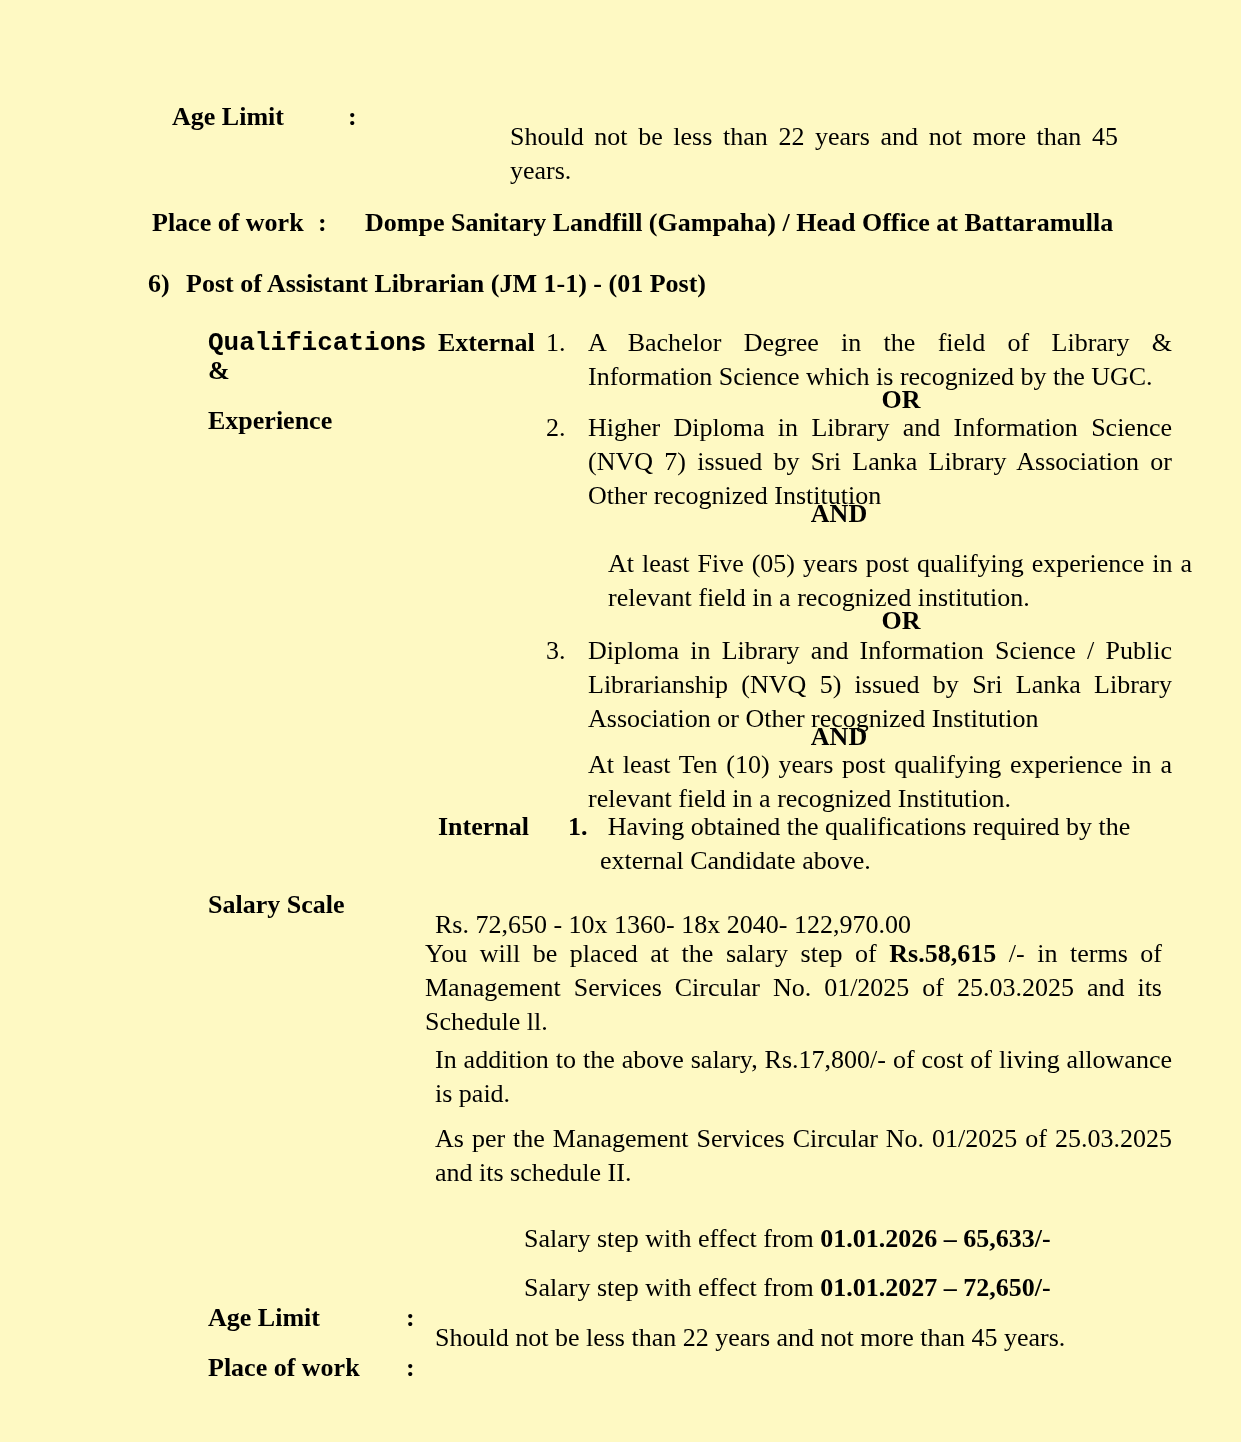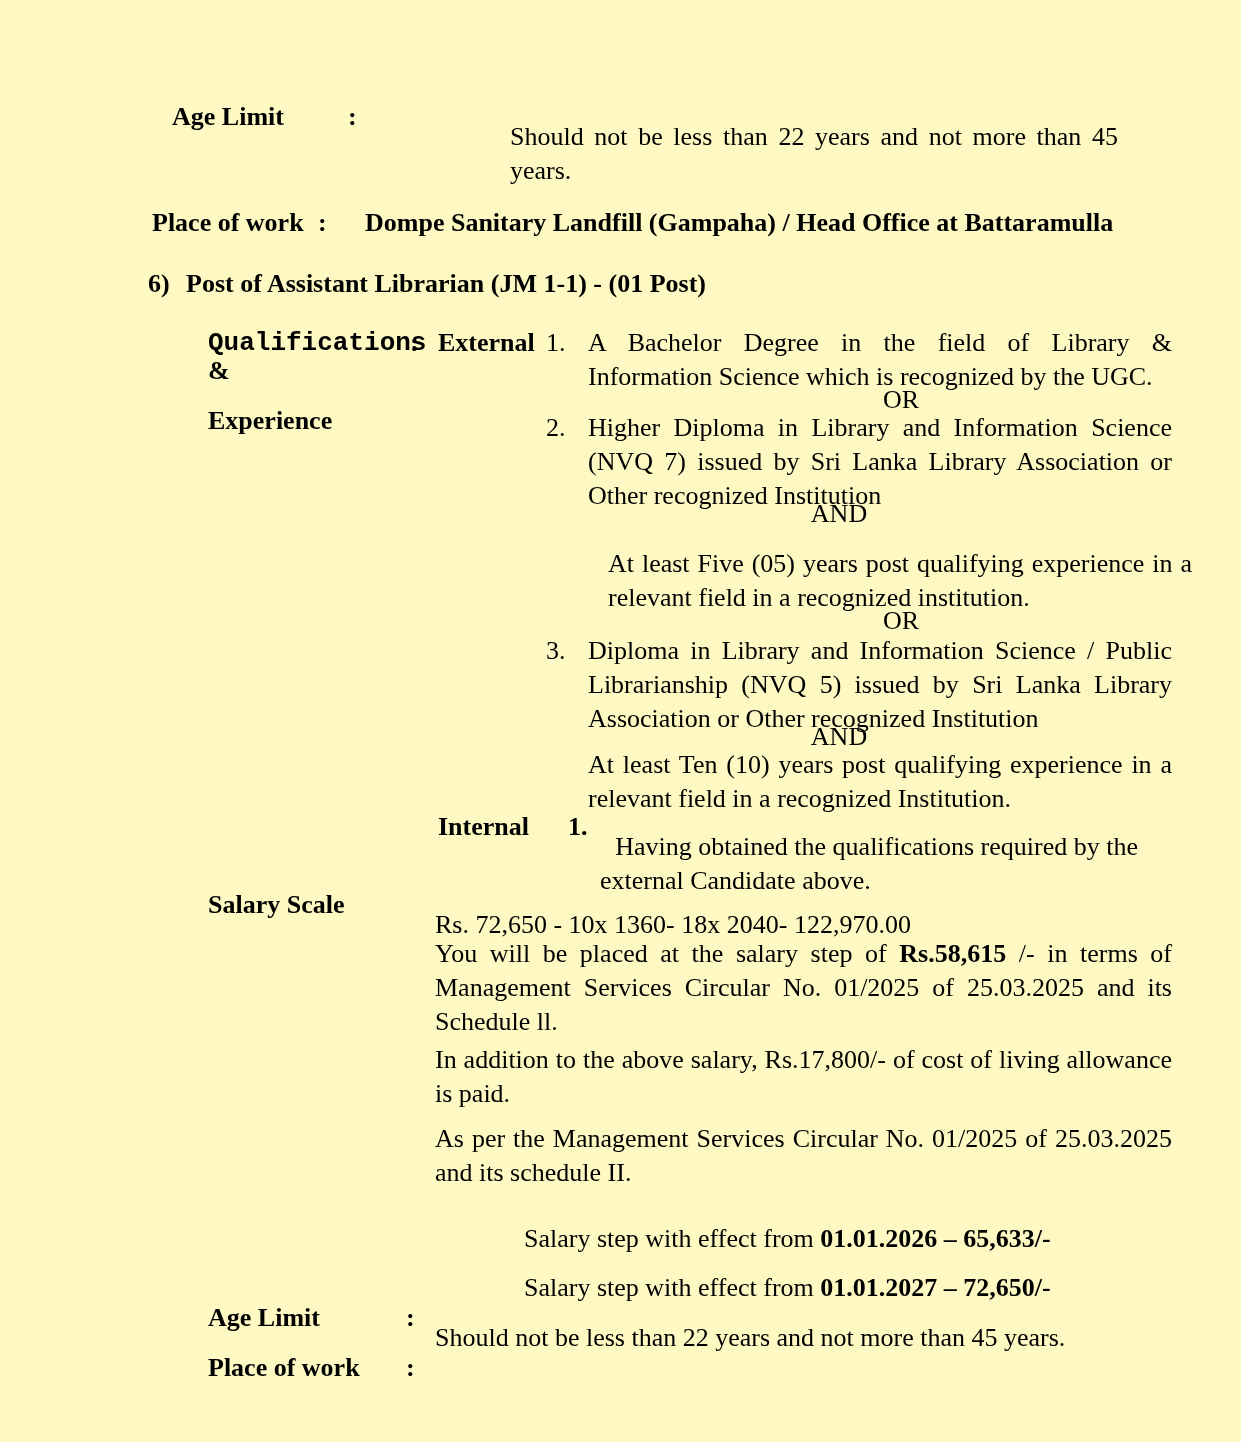--- a/index.html
+++ b/index.html
@@ -73,21 +73,21 @@
   .num-body {
     margin-left: 42px;
     font-size: 26px;
     line-height: 34px;
     text-align: justify;
     text-align-last: left;
   }
   .conj {
     position: absolute;
     font-size: 26px;
-    font-weight: normal;
+    font-weight: bold;
     line-height: 34px;
     text-align: center;
   }
   .plain-para {
     position: absolute;
     font-size: 26px;
     line-height: 34px;
     text-align: justify;
     text-align-last: left;
   }
@@ -141,28 +141,28 @@
   </div>
 
   <div class="conj" style="left:526px; top:720px; width:626px;">AND</div>
 
   <div class="plain-para" style="left:588px; top:748px; width:584px;">At least Ten (10) years post qualifying experience in a relevant field in a recognized Institution.</div>
 
   <div class="blk lbl" style="left:438px; top:810px;">Internal</div>
 
   <div class="num-item" style="left:568px; top:810px; width:570px;">
     <span class="num-marker b" style="width:32px;">1.</span>
-    <div class="num-body" style="margin-left:32px; text-align:right;margin-top:20px;">Having obtained the qualifications required by the external Candidate above.</div>
+    <div class="num-body" style="margin-left:32px; text-align:center;">Having obtained the qualifications required by the external Candidate above.</div>
   </div>
 
   <div class="blk lbl" style="left:208px; top:888px;">Salary Scale</div>
 
   <div class="blk body-txt nowrap" style="left:435px; top:888px;">Rs. 72,650 - 10x 1360- 18x 2040- 122,970.00</div>
 
-  <div class="plain-para" style="left:435px; top:937px; width:737px;">
+  <div class="plain-para" style="left:425px; top:937px; width:737px;">
     <span>You will be placed at the salary step of </span><span class="b">Rs.58,615</span><span> /- in terms of Management Services Circular No. 01/2025 of 25.03.2025 and its Schedule ll.</span>
   </div>
 
   <div class="plain-para" style="left:435px; top:1043px; width:737px;">In addition to the above salary, Rs.17,800/- of cost of living allowance is paid.</div>
 
   <div class="plain-para" style="left:435px; top:1122px; width:737px;">As per the Management Services Circular No. 01/2025 of 25.03.2025 and its schedule II.</div>
 
   <div class="blk body-txt nowrap" style="left:524px; top:1202px;">
     <span>Salary step with effect from </span><span class="b">01.01.2026 – 65,633/-</span>
   </div>

